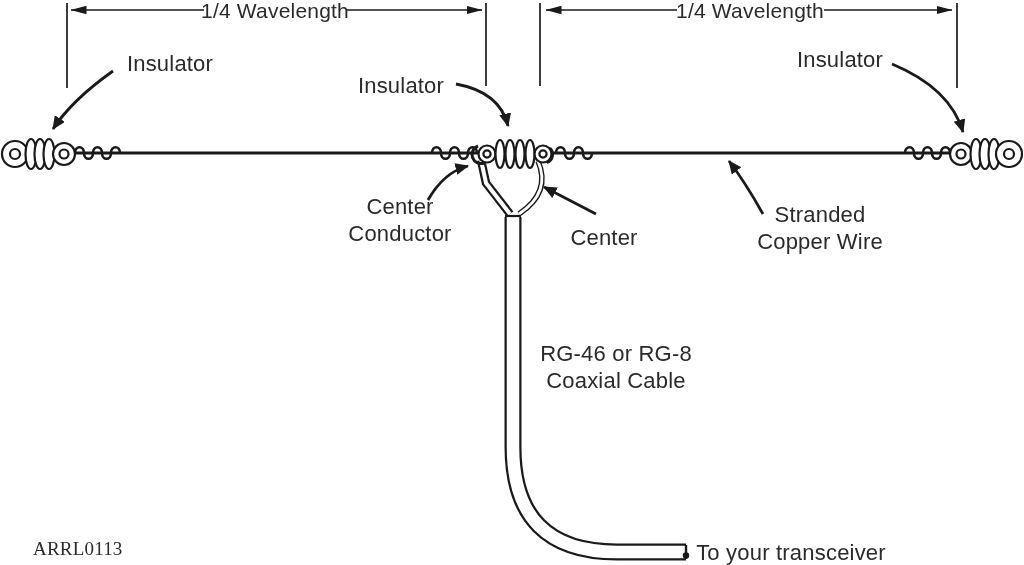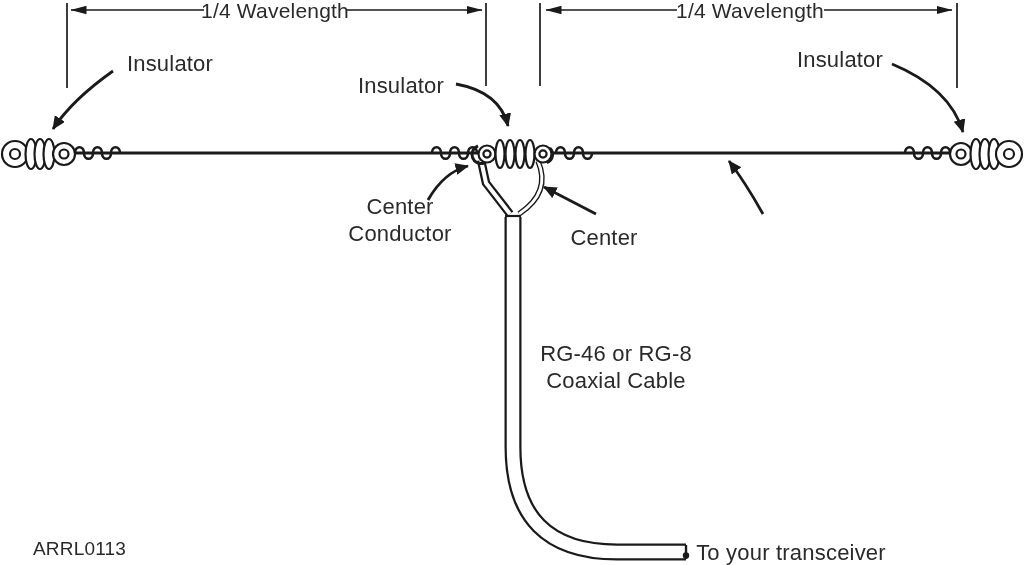--- a/index.html
+++ b/index.html
@@ -16,21 +16,21 @@
     position:absolute;
     transform:translate(-50%,-50%);
     font-size:22px;
     line-height:27px;
     white-space:pre-line;
     text-align:center;
     color:#2a2a2a;
     letter-spacing:0.2px;
   }
   .lbl.dim{font-size:21px;}
-  .lbl.small{font-size:19px;transform:translate(0,-50%);text-align:center;}
+  .lbl.small{font-size:19px;transform:translate(0,-50%);text-align:center;font-family:Liberation Serif, serif;}
 </style>
 </head>
 <body>
 
 <div id="stage">
 
   <svg id="art" width="1024" height="565" viewBox="0 0 1024 565">
     <defs>
       <marker id="dimArrow" markerWidth="18" markerHeight="10" refX="15.5" refY="5" orient="auto" markerUnits="userSpaceOnUse">
         <path d="M0,0.8 L16,5 L0,9.2 z" fill="#1a1a1a"></path>
@@ -133,20 +133,22 @@
 
   <div class="lbl" style="left:401px;top:85px;">Insulator</div>
 
   <div class="lbl" style="left:840px;top:59px;">Insulator</div>
 
   <div class="lbl" style="left:400px;top:220px;">Center
 Conductor</div>
 
   <div class="lbl" style="left:604px;top:237px;">Center</div>
 
+  <div class="lbl" style="left:820px;top:228px;">Stranded
+Copper Wire</div>
 
   <div class="lbl" style="left:616px;top:367px;">RG-46 or RG-8
 Coaxial Cable</div>
 
   <div class="lbl" style="left:791px;top:552px;">To your transceiver</div>
 
   <div class="lbl small" style="left:33px;top:548px;">ARRL0113</div>
 
 </div>
 

